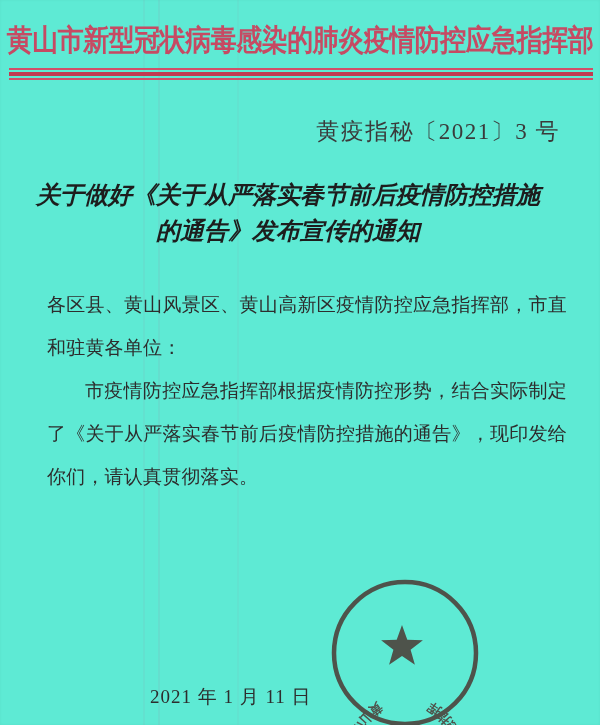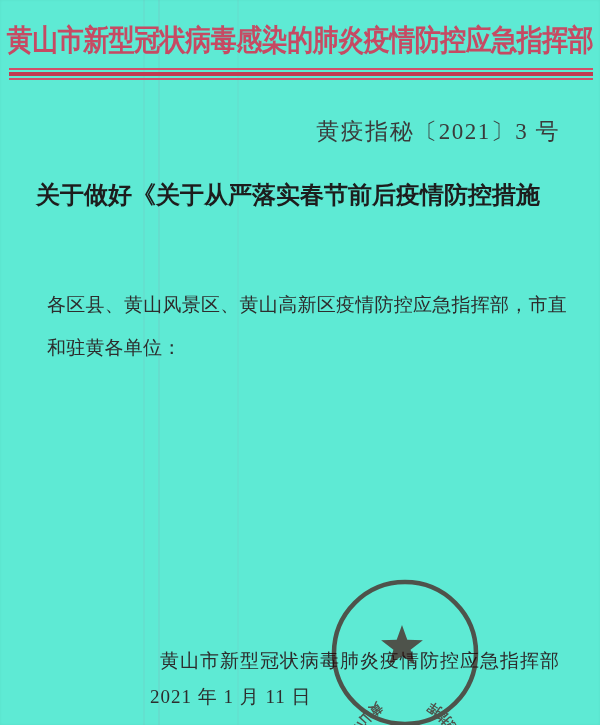--- a/index.html
+++ b/index.html
@@ -71,20 +71,21 @@
     position: absolute;
     top: 177px;
     left: 0;
     right: 24px;
     margin: 0;
     text-align: center;
     font-size: 24px;
     line-height: 36px;
     font-weight: bold;
     color: #1d1d1d;
+    font-style: italic;
   }
   .title .title-line { display: block; }
 
   .body {
     position: absolute;
     top: 283px;
     left: 47px;
     width: 520px;
     font-size: 19px;
     line-height: 43px;
@@ -145,27 +146,28 @@
   <div class="rule">
     <div class="rule-thin"></div>
     <div class="rule-thick"></div>
     <div class="rule-thin"></div>
   </div>
 
   <div class="doc-number">黄疫指秘〔2021〕3 号</div>
 
   <h1 class="title">
     <span class="title-line">关于做好《关于从严落实春节前后疫情防控措施</span>
+    <span class="title-line">的通告》发布宣传的通知</span>
   </h1>
 
   <div class="body">
     <p class="salutation">各区县、黄山风景区、黄山高新区疫情防控应急指挥部，市直和驻黄各单位：</p>
+    <p class="para">市疫情防控应急指挥部根据疫情防控形势，结合实际制定了《关于从严落实春节前后疫情防控措施的通告》，现印发给你们，请认真贯彻落实。</p>
   </div>
 
-  <div class="signature">黄山市新型冠状病毒肺炎疫情防控应急指挥部</div>
 
   <div class="date">2021 年 1 月 11 日</div>
 
   <svg class="seal" viewBox="0 0 152 152" aria-hidden="true">
     <defs>
       <path id="sealArc" d="M 49.7 125.4 A 56 56 0 1 0 102.3 125.4" fill="none"></path>
     </defs>
     <circle cx="76" cy="76" r="71" fill="none" stroke="#ce4343" stroke-width="4.5"></circle>
     <polygon fill="#ce4343" points="73,48 78.3,62.7 93.9,63.2 81.6,72.8 85.9,87.8 73,79 60.1,87.8 64.4,72.8 52.1,63.2 67.7,62.7"></polygon>
     <text class="seal-ring-text" font-size="13" letter-spacing="0.5" fill="#ce4343">

